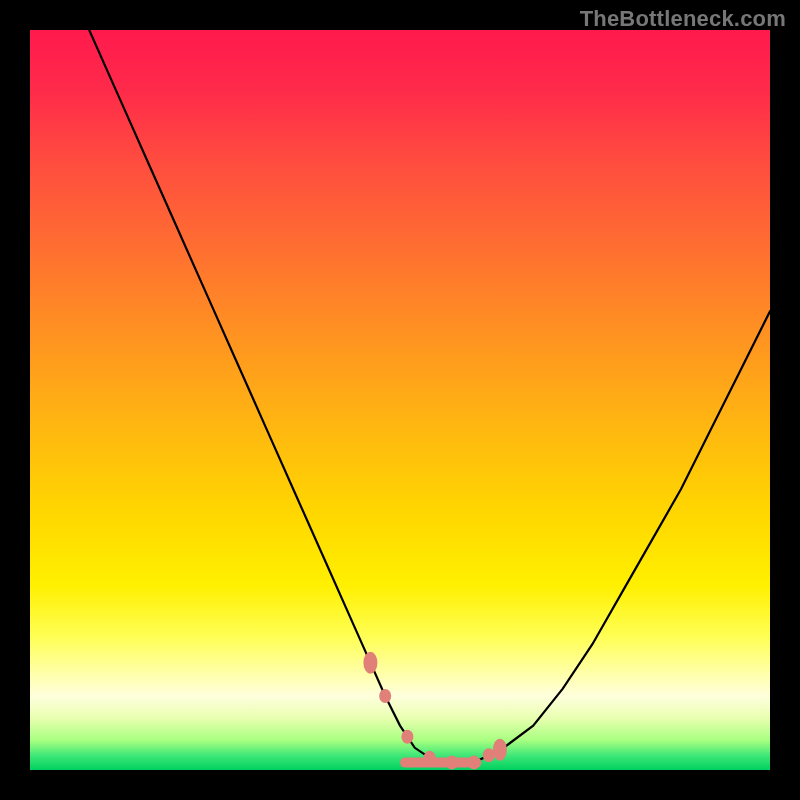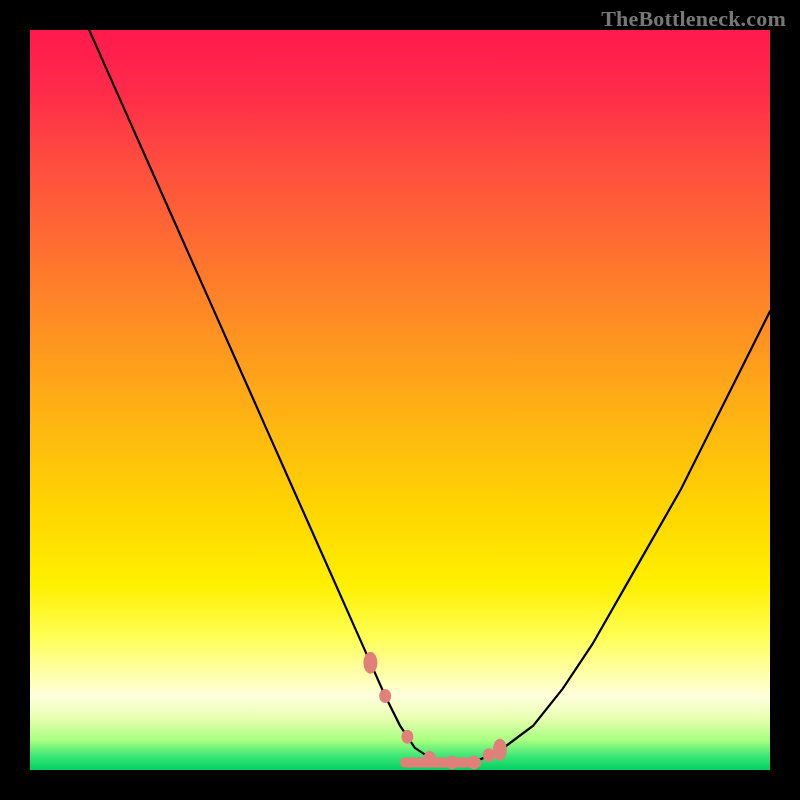--- a/index.html
+++ b/index.html
@@ -31,21 +31,21 @@
       #e8ffb0 93%,
       #a8ff80 96%,
       #40e878 98%,
       #00d060 100%
     );
   }
   .watermark {
     position: absolute;
     top: 6px;
     right: 14px;
-    font-family: Liberation Serif, serif;
+    font-family: Liberation Sans, sans-serif;
     font-size: 22px;
     font-weight: 600;
     color: #777;
     letter-spacing: 0.2px;
     user-select: none;
   }
   svg.curve {
     position: absolute;
     left: 0;
     top: 0;

